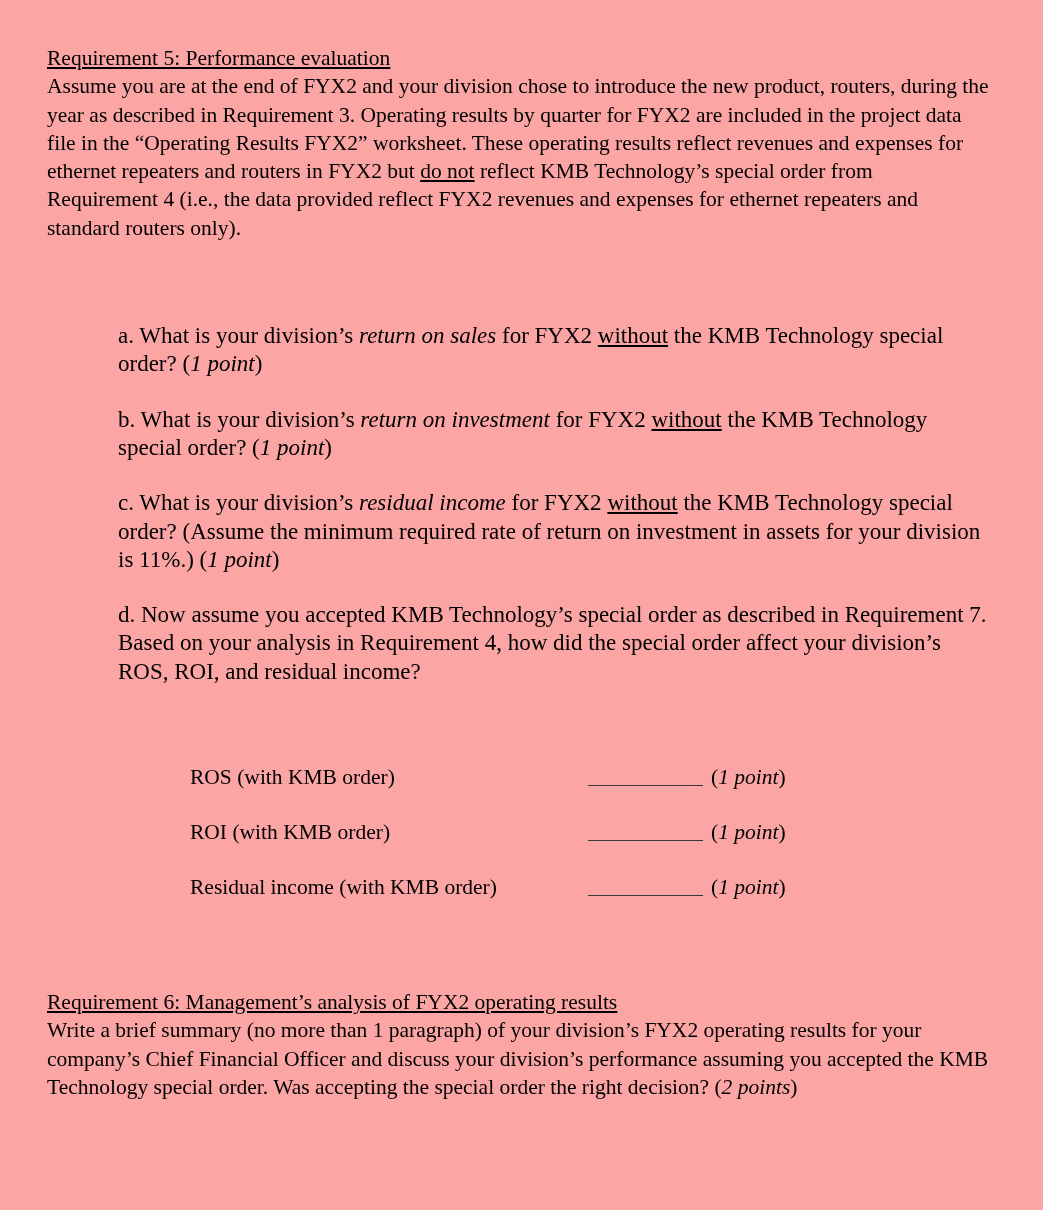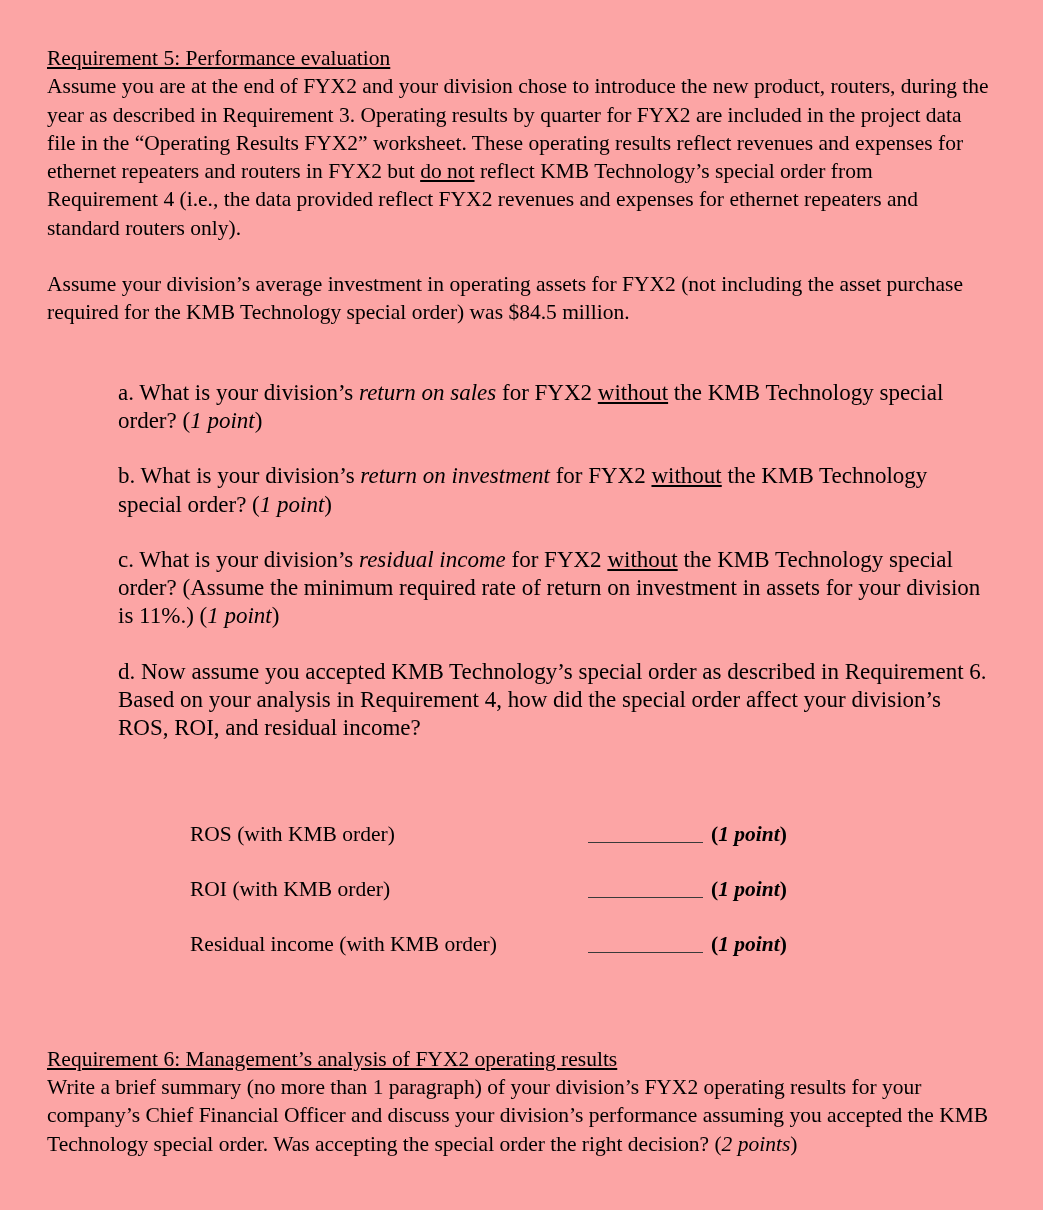--- a/index.html
+++ b/index.html
@@ -85,59 +85,57 @@
     display: inline-block;
     width: 115px;
     border-bottom: 1.6px solid #3a3a3a;
     height: 20px;
     margin-right: 8px;
     position: relative;
     top: 2px;
   }
   .answer-points {
     white-space: nowrap;
-    font-weight: bold;
   }
   .tail-gap {
     height: 108px;
   }
   .req6 {
     margin-top: 0;
   }
 </style>
 </head>
 <body>
 
 <div class="page">
   <div class="doc">
 
     <div class="heading">Requirement 5: Performance evaluation</div>
 
     <div class="para"><span>Assume you are at the end of FYX2 and your division chose to introduce the new product, routers, during the year as described in Requirement 3. Operating results by quarter for FYX2 are included in the project data file in the “Operating Results FYX2” worksheet. These operating results reflect revenues and expenses for ethernet repeaters and routers in FYX2 but </span><u class="plain">do not</u><span> reflect KMB Technology’s special order from Requirement 4 (i.e., the data provided reflect FYX2 revenues and expenses for ethernet repeaters and standard routers only).</span></div>
 
     <div class="block-gap"></div>
 
-    <div class="para">Assume your division’s average investment in operating assets for FYX2 (not including the asset purchase required for the KMB Technology special order) was $84.5 million.</div>
 
     <div class="block-gap"></div>
     <div class="gap-sm"></div>
 
     <div class="sub"><span>a. What is your division’s </span><i>return on sales</i><span> for FYX2 </span><u class="plain">without</u><span> the KMB Technology special order? (</span><i>1 point</i><span>)</span></div>
 
     <div class="sub-gap"></div>
 
     <div class="sub"><span>b. What is your division’s </span><i>return on investment</i><span> for FYX2 </span><u class="plain">without</u><span> the KMB Technology special order? (</span><i>1 point</i><span>)</span></div>
 
     <div class="sub-gap"></div>
 
     <div class="sub"><span>c. What is your division’s </span><i>residual income</i><span> for FYX2 </span><u class="plain">without</u><span> the KMB Technology special order? (Assume the minimum required rate of return on investment in assets for your division is 11%.) (</span><i>1 point</i><span>)</span></div>
 
     <div class="sub-gap"></div>
 
-    <div class="sub">d. Now assume you accepted KMB Technology’s special order as described in Requirement 6. Based on your analysis in Requirement 4, how did the special order affect your division’s ROS, ROI, and residual income?</div>
+    <div class="sub">d. Now assume you accepted KMB Technology’s special order as described in Requirement 7. Based on your analysis in Requirement 4, how did the special order affect your division’s ROS, ROI, and residual income?</div>
 
     <div class="answers">
 
       <div class="answer-row">
         <span class="answer-label">ROS (with KMB order)</span>
         <span class="answer-blank"></span>
         <span class="answer-points"><span>(</span><i>1 point</i><span>)</span></span>
       </div>
 
       <div class="answer-row">

